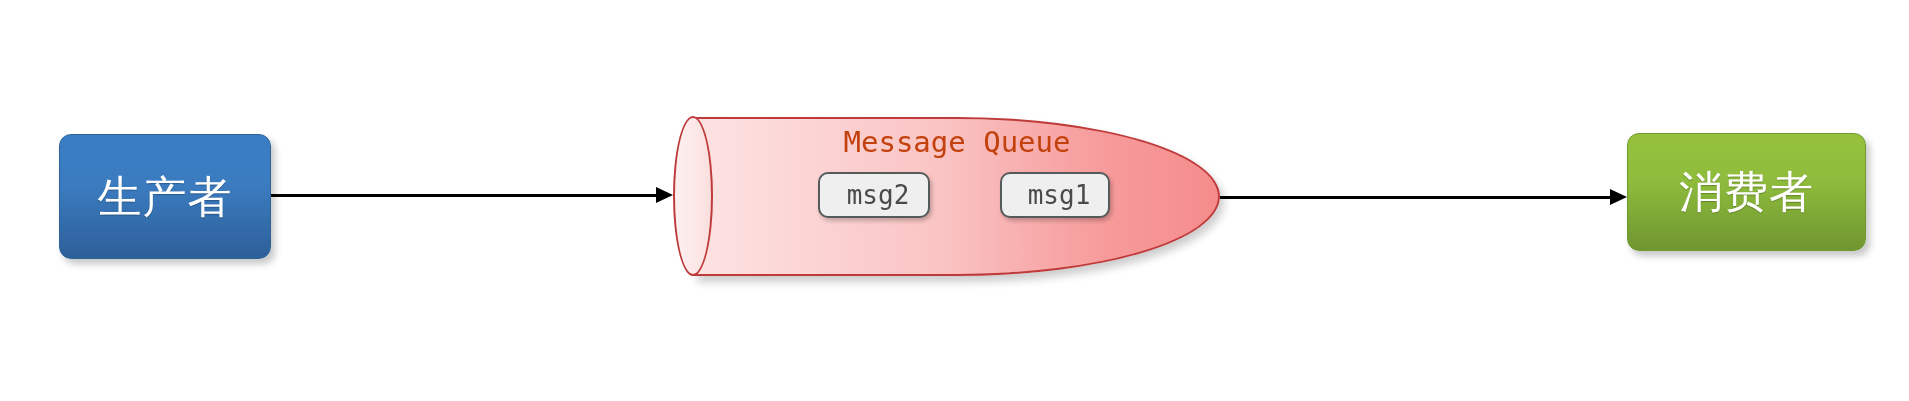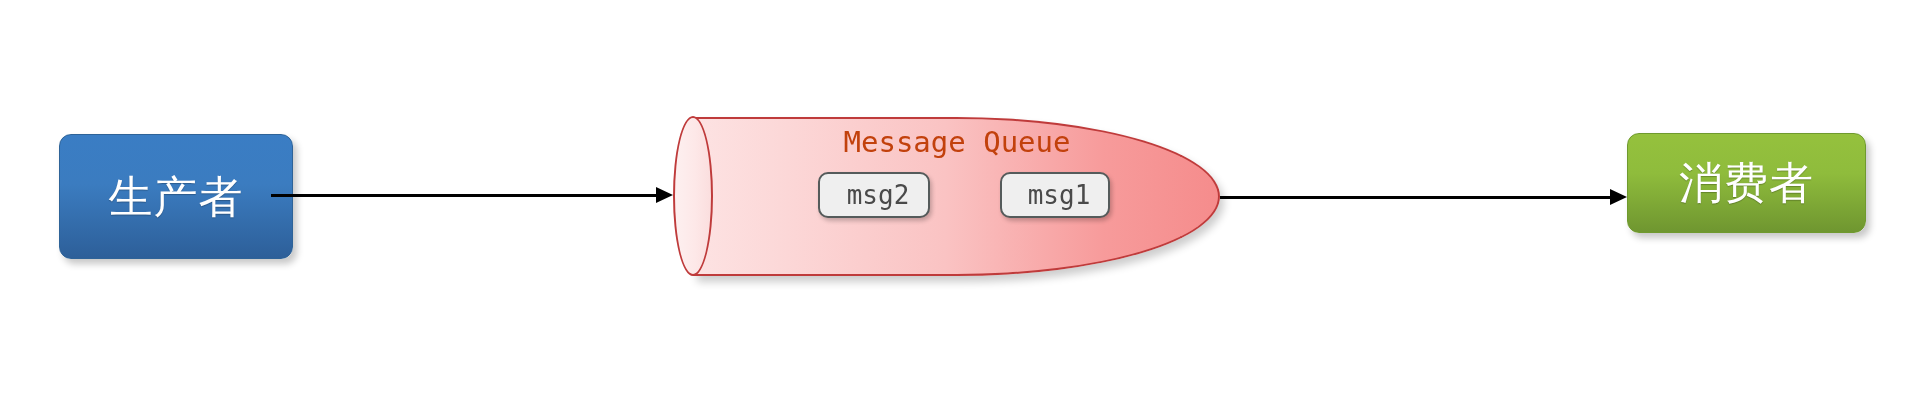--- a/index.html
+++ b/index.html
@@ -35,31 +35,31 @@
     font-size: 44px;
     line-height: 1;
     letter-spacing: 1px;
     white-space: nowrap;
     text-shadow: 0 1px 1px rgba(0,0,0,0.25);
   }
 
   #producer-node {
     left: 59px;
     top: 134px;
-    width: 234px;
+    width: 212px;
     height: 125px;
     background: linear-gradient(to bottom, #3a7dc4 0%, #3b7cc0 40%, #2d5f99 100%);
     border: 1px solid #2e6398;
   }
 
   #consumer-node {
     left: 1627px;
     top: 133px;
     width: 239px;
-    height: 100px;
+    height: 118px;
     background: linear-gradient(to bottom, #95c13d 0%, #8fbc3c 40%, #6f9630 100%);
     border: 1px solid #6f9a2e;
   }
 
   
   #queue-cylinder {
     position: absolute;
     left: 673px;
     top: 117px;
     width: 547px;

